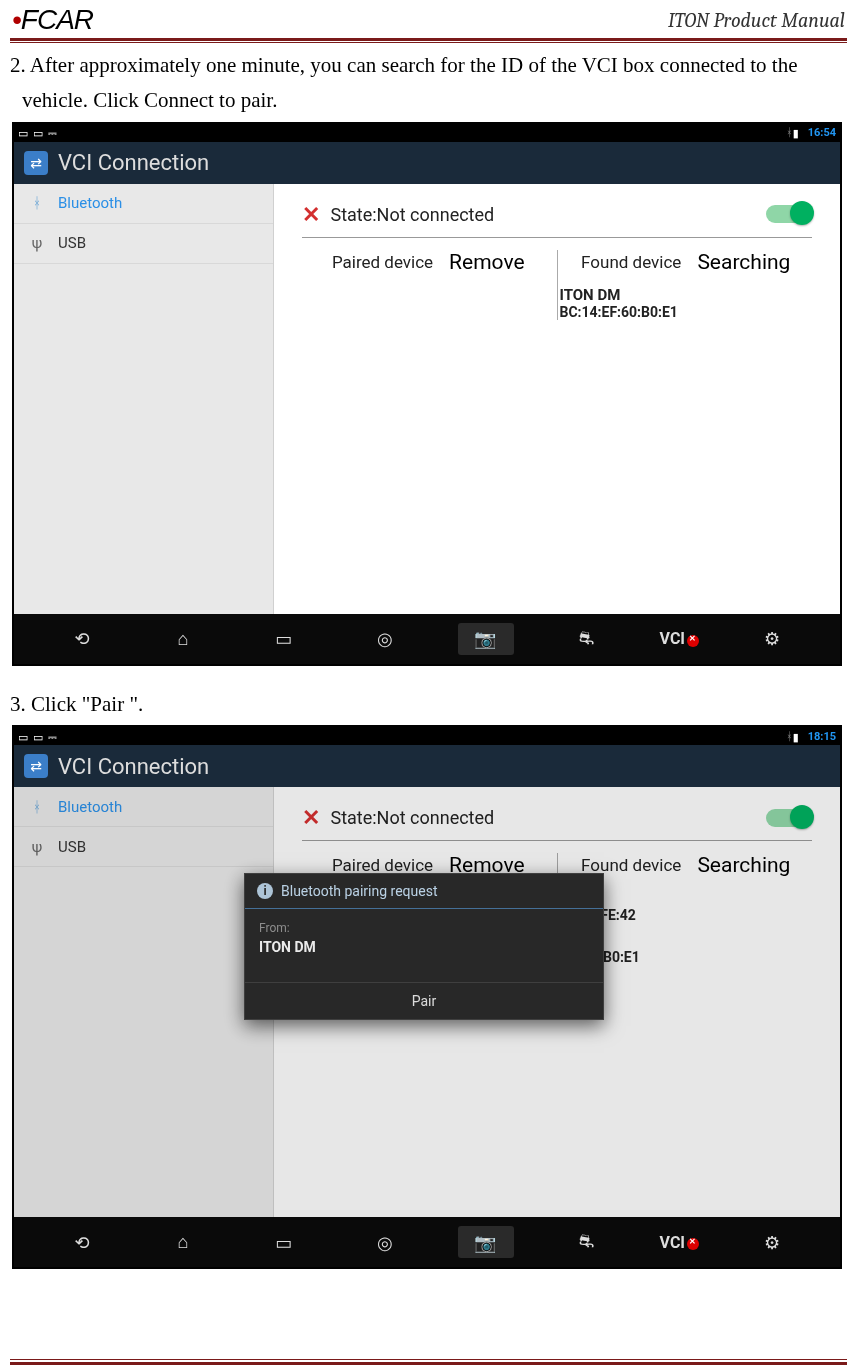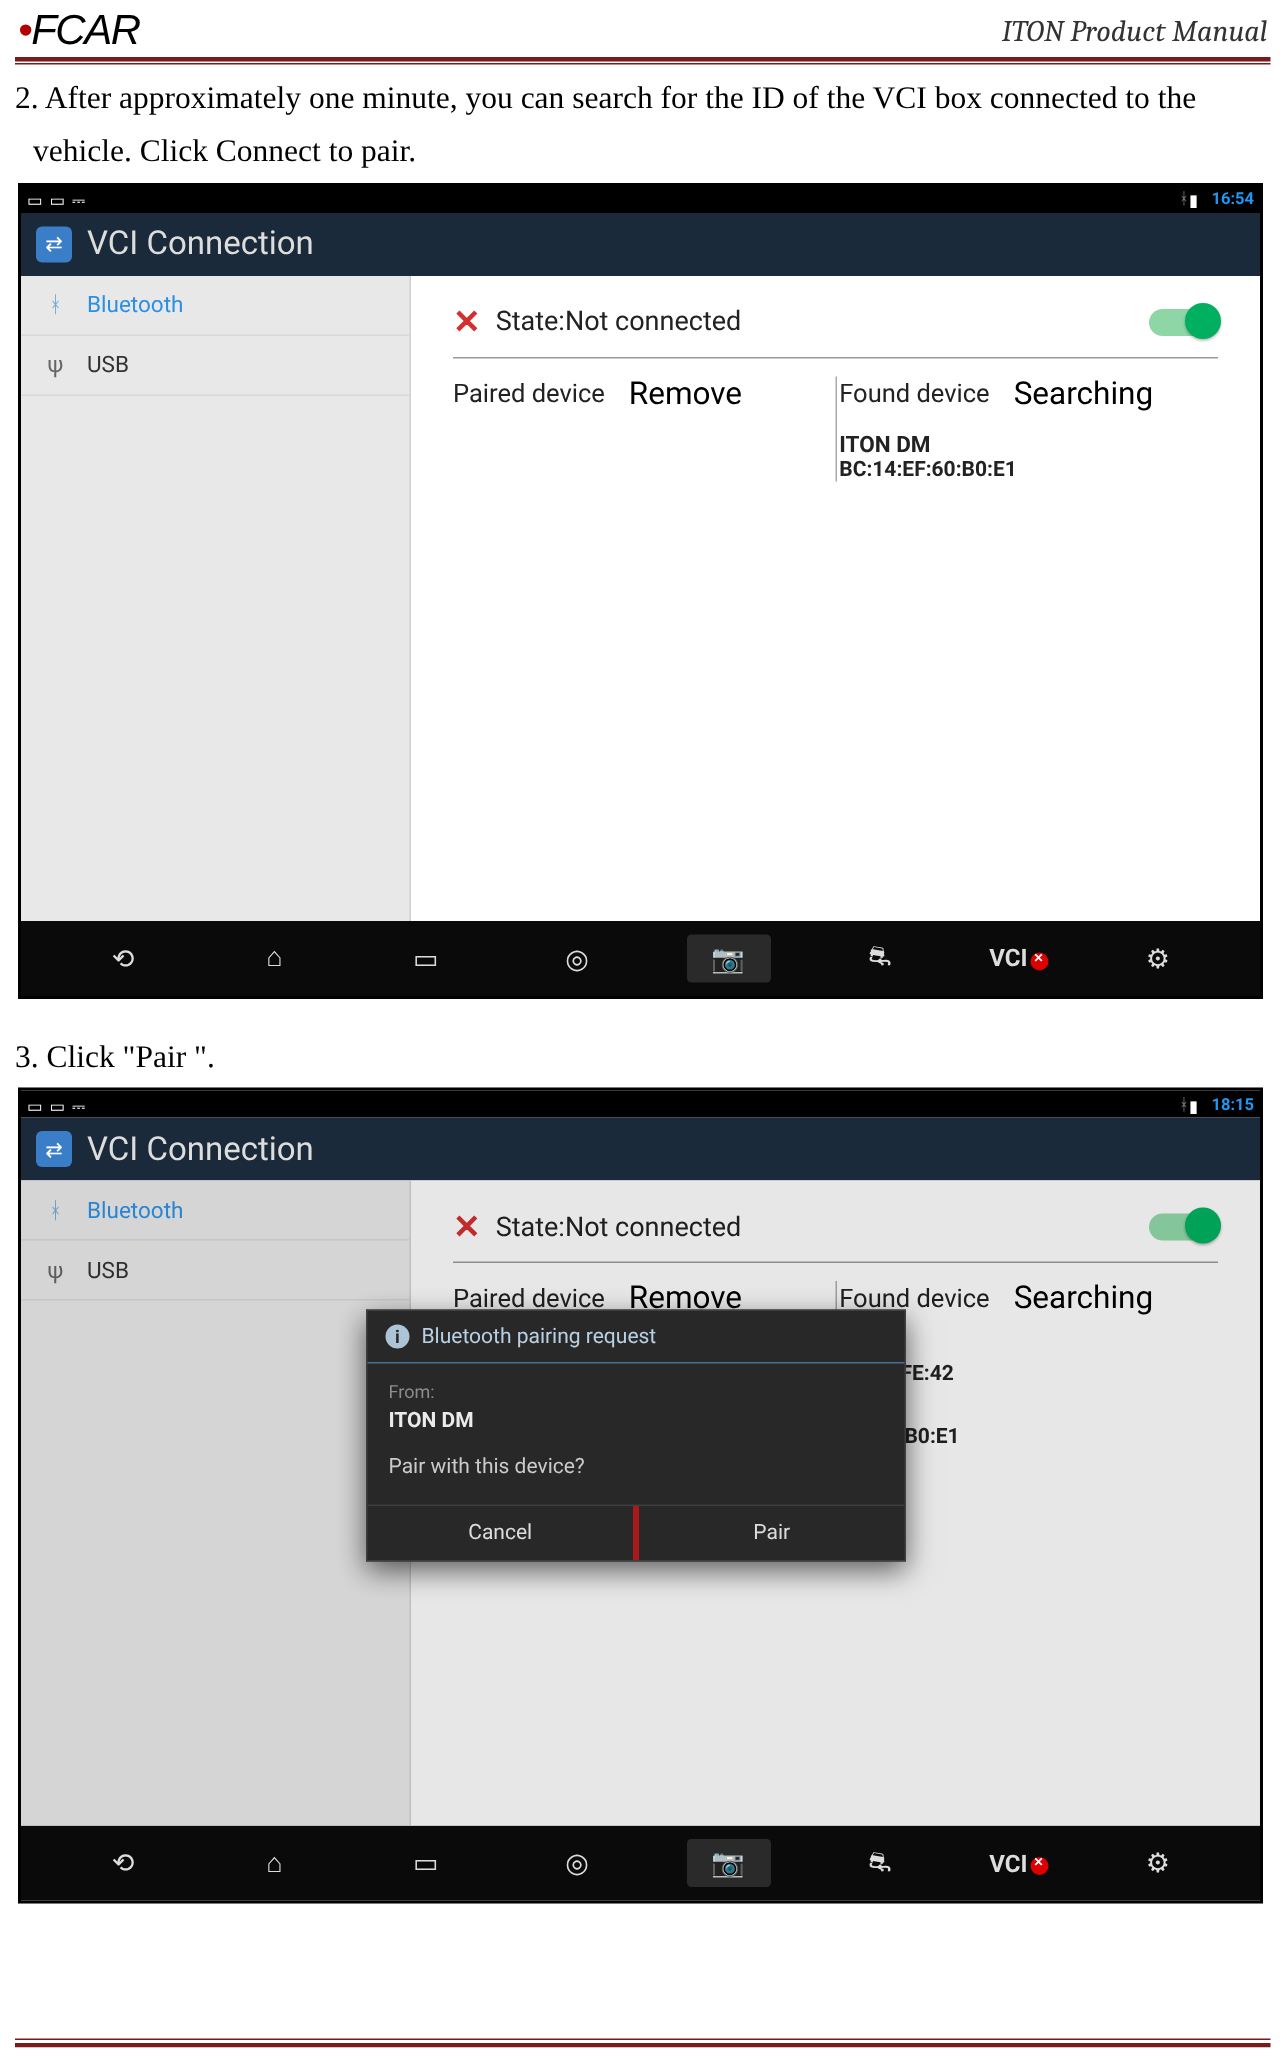--- a/index.html
+++ b/index.html
@@ -142,21 +142,21 @@
     .divider { height: 1px; background: #999; margin: 0 28px; }
 
     .panels {
       display: flex;
       padding: 12px 28px;
     }
     .panel { flex: 1; }
     .panel-divider { width: 1px; background: #aaa; margin: 0 2px; }
     .panel-header {
       display: flex;
-      justify-content: flex-start;
+      justify-content: center;
       align-items: center;
       font-size: 17px;
       margin-bottom: 12px;
       color: #222;
       gap: 16px;
     }
     .panel-header .blue { color: #000000; font-size: 21px; }
     .device-name { font-size: 15px; font-weight: bold; color: #222; }
     .device-mac { font-size: 14px; color: #222; font-weight: bold; }
 
@@ -376,24 +376,22 @@
       </div>
 
       <div class="dialog">
         <div class="dialog-title">
           <span class="info-icon">i</span>
           <span>Bluetooth pairing request</span>
         </div>
         <div class="dialog-body">
           <div class="from-label">From:</div>
           <div class="from-name">ITON DM</div>
-          <div>Pair with this device?</div>
         </div>
         <div class="dialog-buttons">
-          <div class="dlg-btn">Cancel</div>
           <div class="dlg-btn">Pair</div>
         </div>
       </div>
     </div>
   </div>
   <div class="navbar">
     <span class="navbtn">⟲</span>
     <span class="navbtn">⌂</span>
     <span class="navbtn">▭</span>
     <span class="navbtn">◎</span>

